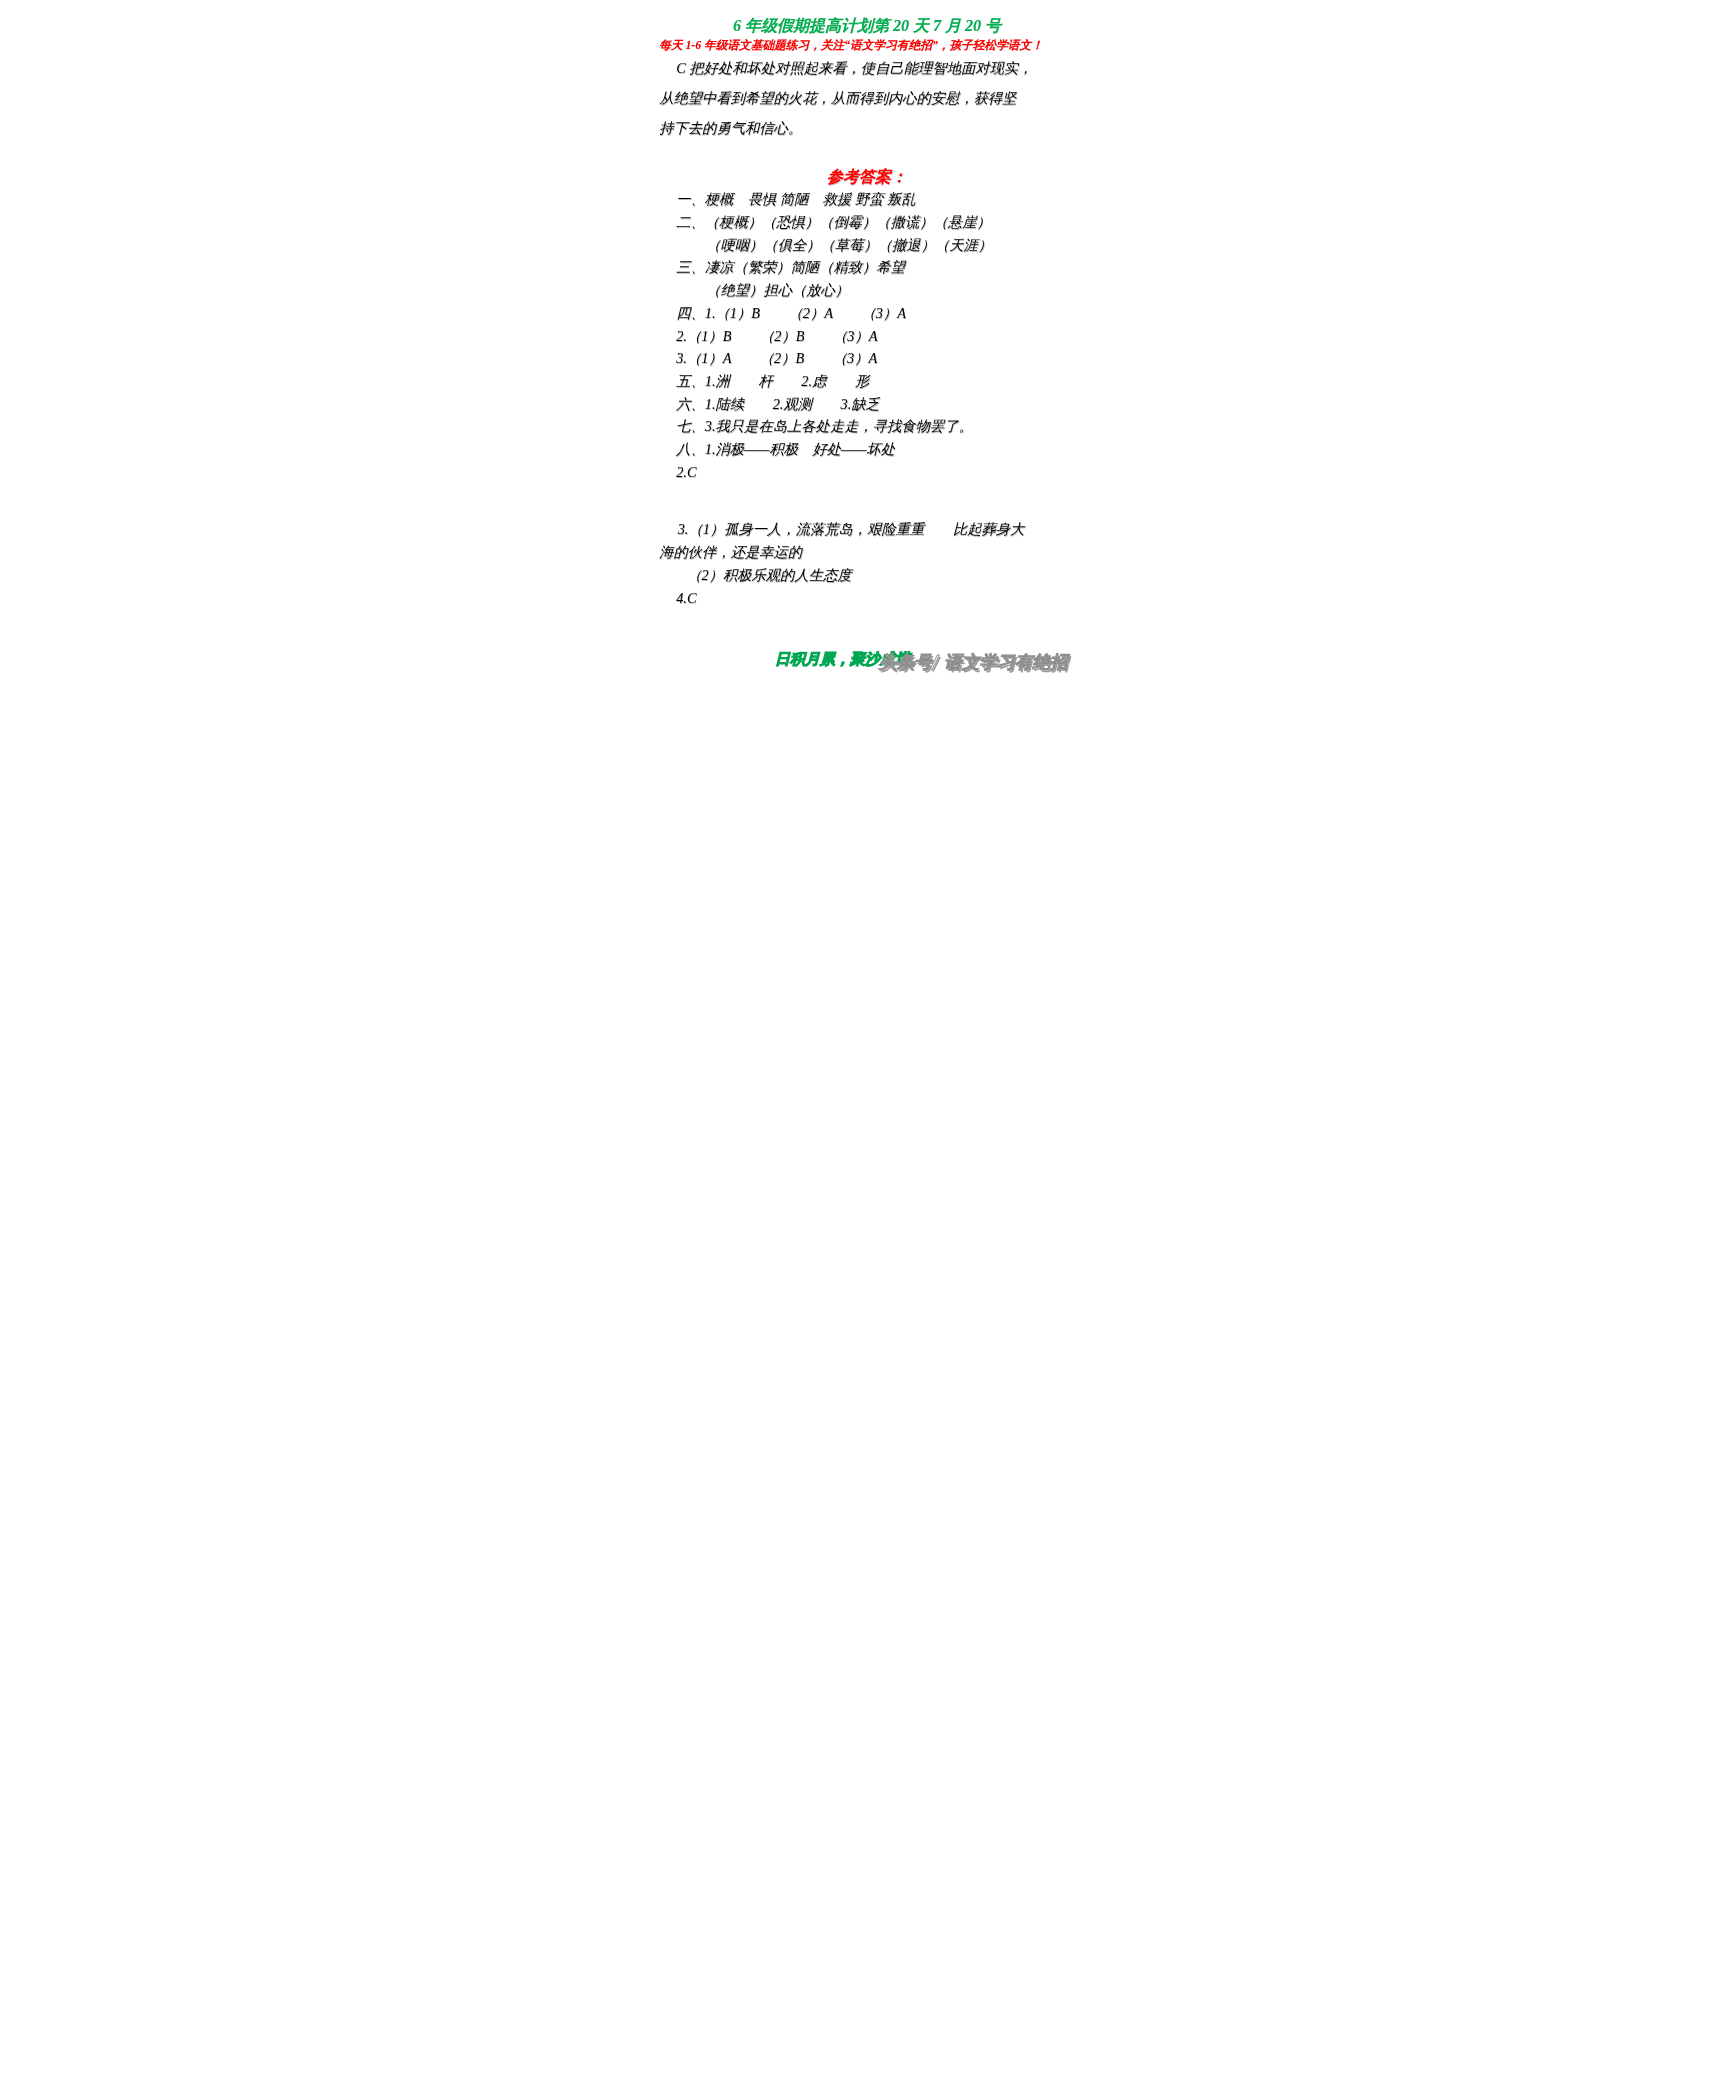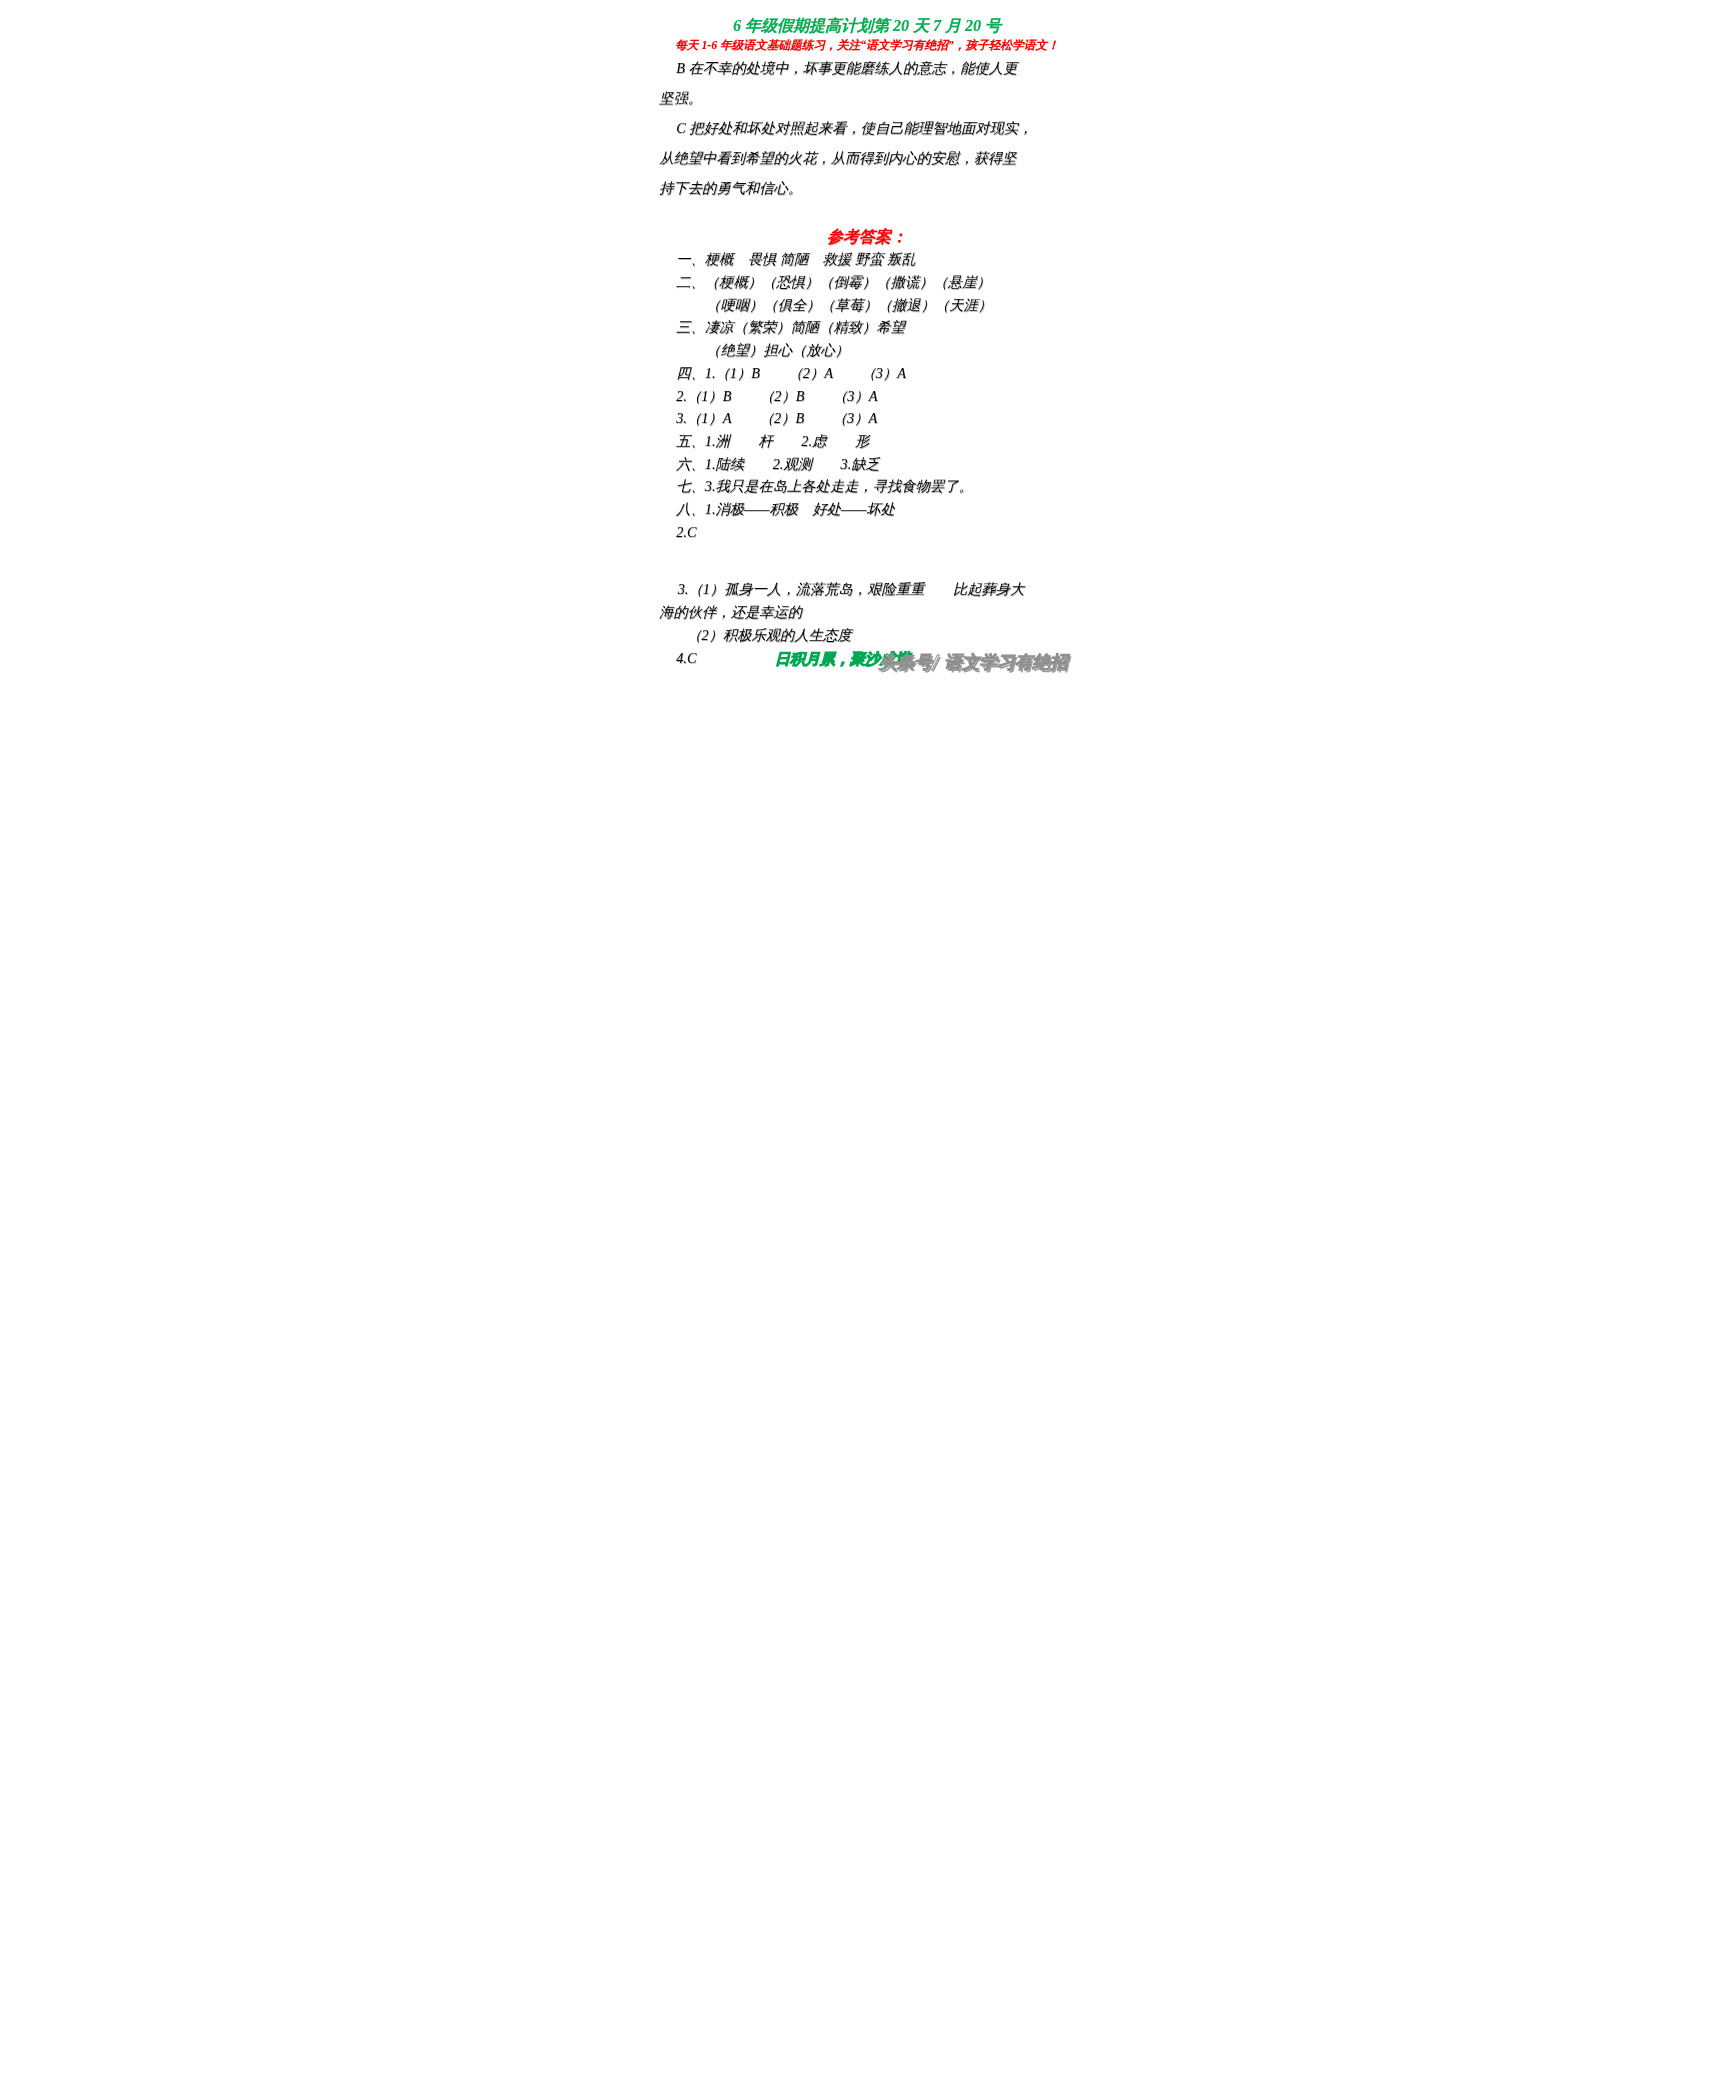--- a/index.html
+++ b/index.html
@@ -22,21 +22,21 @@
     text-align: center;
     font-size: 16px;
     line-height: 20px;
     font-weight: 700;
     color: #00b050;
     text-shadow: 0.4px 0.4px 0 rgba(0,80,30,0.25);
     white-space: nowrap;
   }
   .doc-subtitle {
     margin: 2.5px 0 0 0;
-    text-align: center;
+    text-align: left;
     font-size: 11.7px;
     line-height: 14.3px;
     font-weight: 700;
     color: #ff0000;
     text-shadow: 0.4px 0.4px 0 rgba(120,0,0,0.25);
     white-space: nowrap;
   }
   .passage { margin-top: 0; }
   .body-para {
     margin: 0;
@@ -99,22 +99,20 @@
 
 <div class="page">
 
   <header>
     <h1 class="doc-title">6 年级假期提高计划第 20 天 7 月 20 号</h1>
     <p class="doc-subtitle">每天 1-6 年级语文基础题练习，关注“语文学习有绝招”，孩子轻松学语文！</p>
   </header>
 
   <main>
     <section class="passage">
-      <p class="body-para">B 在不幸的处境中，坏事更能磨练人的意志，能使人更
-坚强。</p>
       <p class="body-para">C 把好处和坏处对照起来看，使自己能理智地面对现实，
 从绝望中看到希望的火花，从而得到内心的安慰，获得坚
 持下去的勇气和信心。</p>
     </section>
 
     <h2 class="answers-heading">参考答案：</h2>
 
     <section class="answers">
       <div class="answer-line indent-1">一、梗概　畏惧 简陋　救援 野蛮 叛乱</div>
       <div class="answer-line indent-1">二、（梗概）（恐惧）（倒霉）（撒谎）（悬崖）</div>

